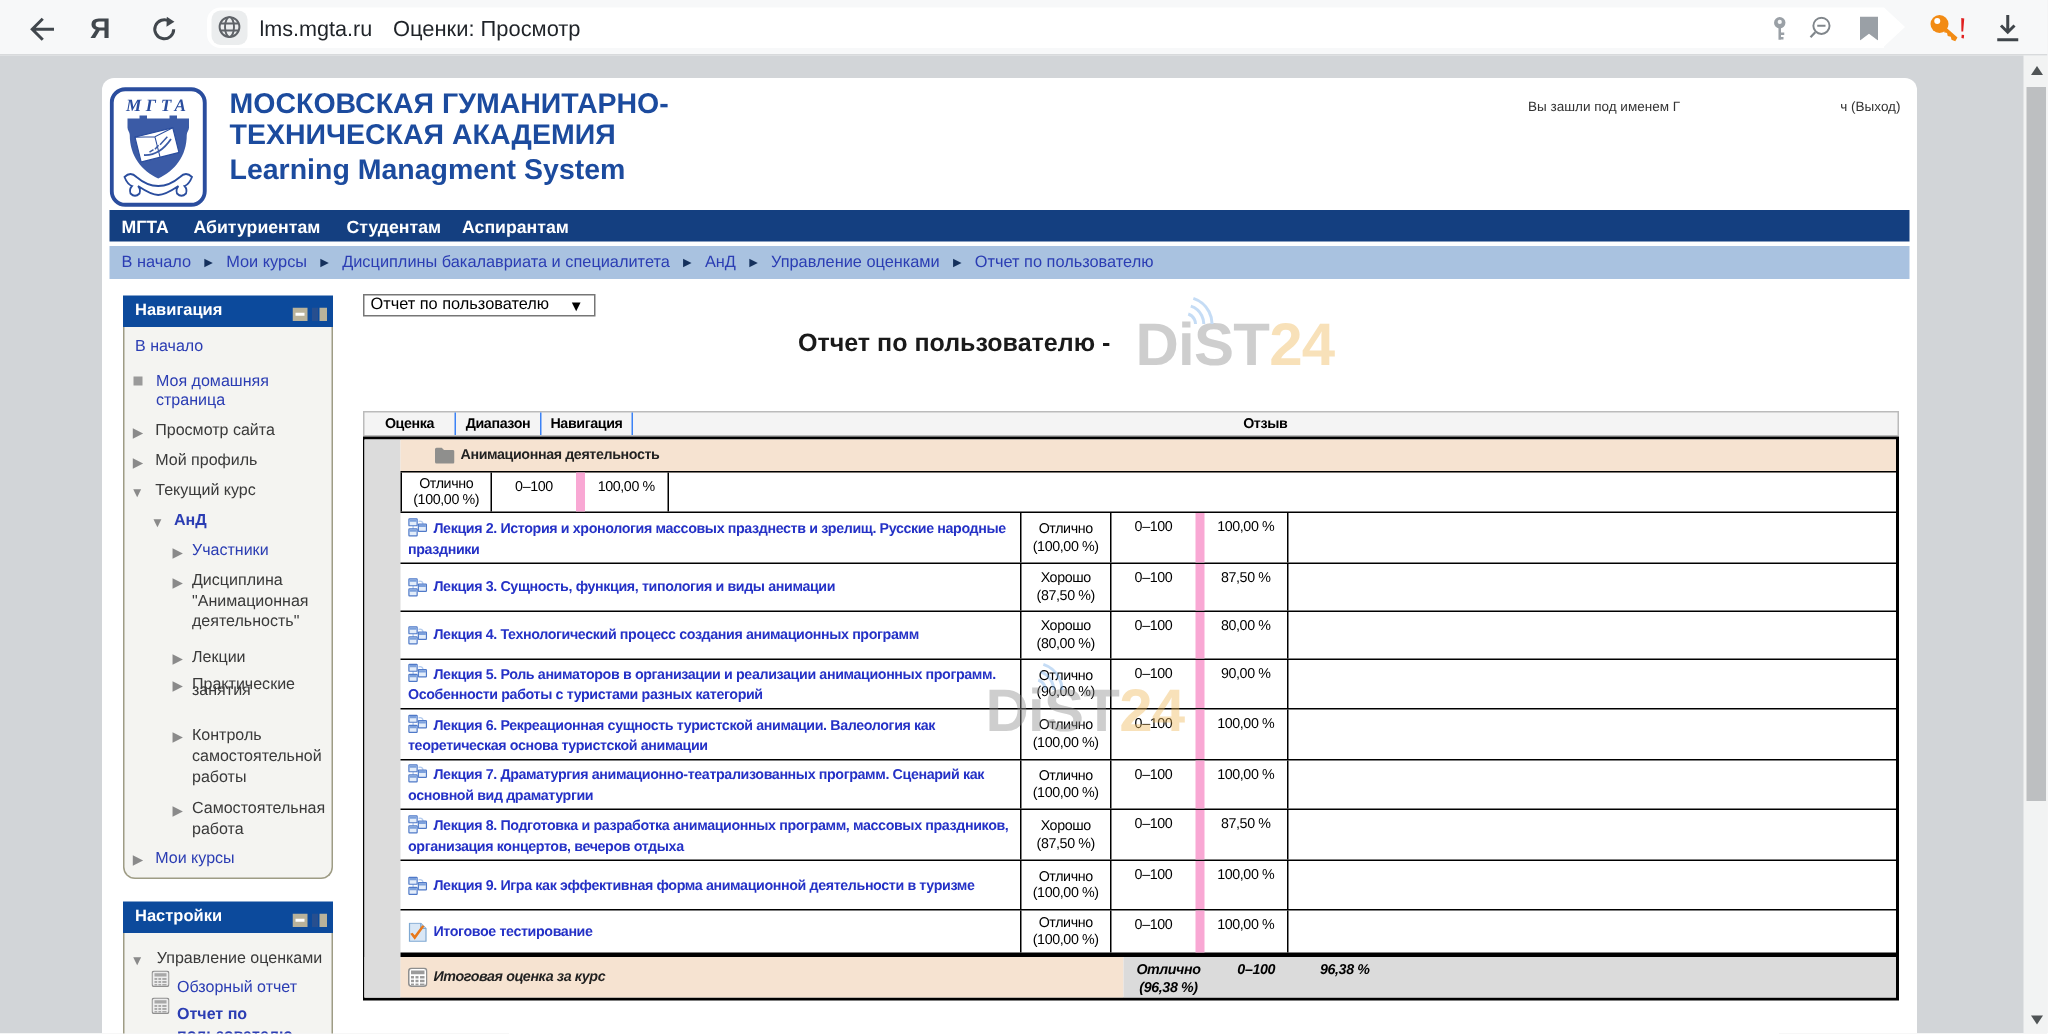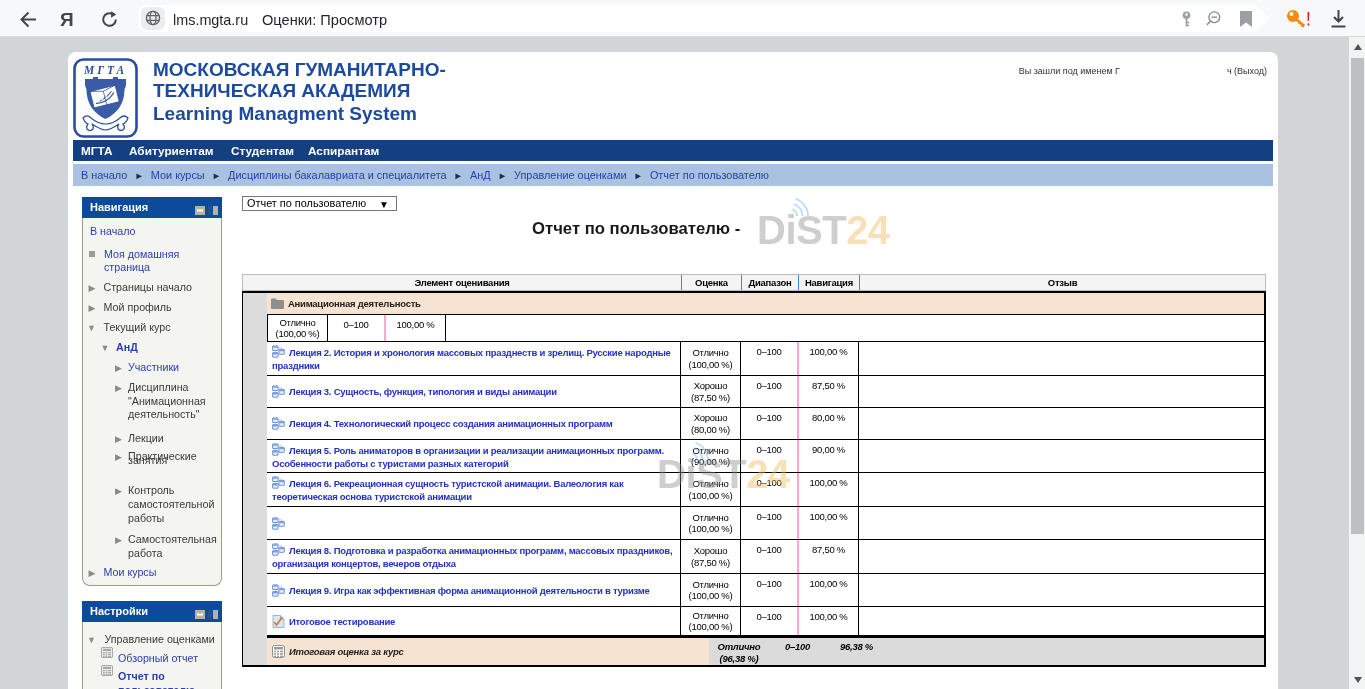--- a/index.html
+++ b/index.html
@@ -45,21 +45,21 @@
 #thead{display:flex;height:17px;background:#f4f4f4;border:1px solid #bbb;font-weight:bold}
 #thead div{border-left:1px solid #3b82f6;display:flex;align-items:center;justify-content:center}
 #thead div:first-child{border-left:none}
 #tbody{position:relative;border-left:1px solid #000;border-right:2px solid #000;border-top:2px solid #000;border-bottom:2px solid #000;background:#fff}
 #istrip{position:absolute;left:0;top:0;width:24px;bottom:0;background:#dcdcdc}
 .row{position:relative;margin-left:24px;display:flex;border-bottom:1px solid #000}
 .cname{width:413px;display:flex;align-items:center;padding-left:5px}
 .cname a{color:#2431c6;font-weight:bold;text-decoration:none}
 .cg{width:60px;border-left:1px solid #000;display:flex;flex-direction:column;align-items:center;justify-content:center;text-align:center;line-height:11.5px}
 .cr{width:57px;border-left:1px solid #000;display:flex;align-items:flex-start;justify-content:center;padding-top:4px}
-.cp{width:61px;border-left:2px solid #f9a8d4;display:flex;align-items:flex-start;justify-content:center;padding-top:4px}
+.cp{width:61px;border-left:6px solid #f9a8d4;display:flex;align-items:flex-start;justify-content:center;padding-top:4px}
 .cf{flex:1;border-left:1px solid #000}
 .icon{flex:0 0 13px;width:13px;height:13px;margin-right:4px}
 .wrapname{display:block;line-height:13.5px;padding:3px 0 2px}
 .wrapname .icon{display:inline-block;vertical-align:-2.5px}
 .cic{position:absolute;width:12px;height:11px}
 .warc{position:absolute}
 </style></head><body>
 <div id="vp">
   <svg width="0" height="0" style="position:absolute">
       <defs>
@@ -167,21 +167,21 @@
               <rect x="2" y="3.5" width="6" height="2" fill="#fff"></rect>
               <rect x="13" y="0" width="4" height="9" fill="#274f8f"></rect>
               <rect x="18" y="0" width="5" height="9" fill="#b9b29a"></rect>
             </svg></span></div>
       <div class="blkbody" style="height:368px;border-radius:0 0 8px 8px">
         <div class="tl" style="left:7px;top:6.5px"><a>В начало</a></div>
         <div class="tl" style="left:21px;top:29.5px"><a>Моя домашняя</a></div>
           <div style="position:absolute;left:6px;top:33px;width:6px;height:6px;background:#9a9a9a"></div>
         <div class="tl" style="left:21px;top:43px"><a>страница</a></div>
         <div class="tri" style="left:5.5px;top:65px">▶</div>
-          <div class="tl" style="left:20.5px;top:63px">Страницы начало</div>
+          <div class="tl" style="left:20.5px;top:63px">Просмотр сайта</div>
         <div class="tri" style="left:5.5px;top:85px">▶</div>
           <div class="tl" style="left:20.5px;top:83px">Мой профиль</div>
         <div class="tri" style="left:4px;top:105px">▼</div>
           <div class="tl" style="left:20.5px;top:103px">Текущий курс</div>
         <div class="tri" style="left:17.5px;top:125px">▼</div>
           <div class="tl" style="left:33px;top:123px"><a style="font-weight:bold">АнД</a></div>
         <div class="tri" style="left:32px;top:145px">▶</div>
           <div class="tl" style="left:45px;top:143px"><a>Участники</a></div>
         <div class="tri" style="left:32px;top:165px">▶</div>
           <div class="tl" style="left:45px;top:163px">Дисциплина</div>
@@ -236,29 +236,28 @@
         </svg><span class="g">DiST</span><span class="o">24</span></div>
     <div class="wm" style="left:589px;top:400px"><svg class="warc" style="left:29px;top:-14px" width="28" height="22" viewBox="0 0 28 22">
           <g stroke="#77aee8" stroke-width="2" fill="none" transform="rotate(18 4 22)">
             <path d="M4 15 A7 7 0 0 1 11 22"></path>
             <path d="M4 9.5 A12.5 12.5 0 0 1 16.5 22"></path>
             <path d="M4 4 A18 18 0 0 1 22 22"></path>
           </g>
         </svg><span class="g">DiST</span><span class="o">24</span></div>
     <div id="tbl">
       <div id="thead">
-          <div style="width:438px">Элемент оценивания</div>
           <div style="width:60px">Оценка</div>
           <div style="width:57px">Диапазон</div>
           <div style="width:61px">Навигация</div>
           <div style="flex:1">Отзыв</div>
         </div>
       <div id="tbody">
         <div id="istrip"></div>
-        <div class="row" style="height:22px;background:#f6e3d1;display:flex;align-items:center;padding-left:4px;font-weight:bold;color:#222">
+        <div class="row" style="height:22px;background:#f6e3d1;display:flex;align-items:center;padding-left:23px;font-weight:bold;color:#222">
           <svg class="icon" viewBox="0 0 13 13">
               <path d="M0 2.5 Q0 1.5 1 1.5 H4.5 L6 3 H12 Q13 3 13 4 V11 Q13 12 12 12 H1 Q0 12 0 11 Z" fill="#8f8f8d"></path>
             </svg>
           <span>Анимационная деятельность</span>
         </div>
         <div class="row" style="height:27px">
             <div class="cg">Отлично<br>(100,00 %)</div>
             <div class="cr">0–100</div>
             <div class="cp">100,00 %</div>
             <div class="cf"></div>
@@ -317,21 +316,21 @@
             </div>
             <div class="cg">Отлично<br>(100,00 %)</div>
             <div class="cr">0–100</div>
             <div class="cp">100,00 %</div>
             <div class="cf"></div>
           </div>
         <div class="row" style="height:33px">
             <div class="cname">
               <div class="wrapname"><svg class="icon" viewBox="0 0 13 13">
                   <use href="#lsn"></use>
-                </svg></div>
+                </svg><a>Лекция 7. Драматургия анимационно-театрализованных программ. Сценарий как основной вид драматургии</a></div>
             </div>
             <div class="cg">Отлично<br>(100,00 %)</div>
             <div class="cr">0–100</div>
             <div class="cp">100,00 %</div>
             <div class="cf"></div>
           </div>
         <div class="row" style="height:34px">
             <div class="cname">
               <div class="wrapname"><svg class="icon" viewBox="0 0 13 13">
                   <use href="#lsn"></use>
@@ -363,21 +362,21 @@
               </svg>
               <a>Итоговое тестирование</a>
             </div>
             <div class="cg">Отлично<br>(100,00 %)</div>
             <div class="cr">0–100</div>
             <div class="cp">100,00 %</div>
             <div class="cf"></div>
           </div>
         <div id="finrow" style="position:relative;margin-left:0;display:flex;height:27px;font-weight:bold;font-style:italic">
           <div style="width:24px;background:#dcdcdc"></div>
-          <div style="width:442px;background:#f6e3d1;display:flex;align-items:center;padding-left:5px">
+          <div style="width:482px;background:#f6e3d1;display:flex;align-items:center;padding-left:5px">
               <svg class="icon" viewBox="0 0 13 13">
                 <rect x="0.5" y="0.5" width="12" height="12" rx="2" fill="#fff" stroke="#8f8f8f"></rect>
                 <rect x="2" y="2" width="9" height="2.5" fill="#9b9b9b"></rect>
                 <g fill="#9b9b9b">
                   <rect x="2" y="5.7" width="2" height="1.6"></rect>
                   <rect x="5" y="5.7" width="2" height="1.6"></rect>
                   <rect x="8" y="5.7" width="3" height="1.6"></rect>
                   <rect x="2" y="8.2" width="2" height="1.6"></rect>
                   <rect x="5" y="8.2" width="2" height="1.6"></rect>
                   <rect x="8" y="8.2" width="3" height="1.6"></rect>

